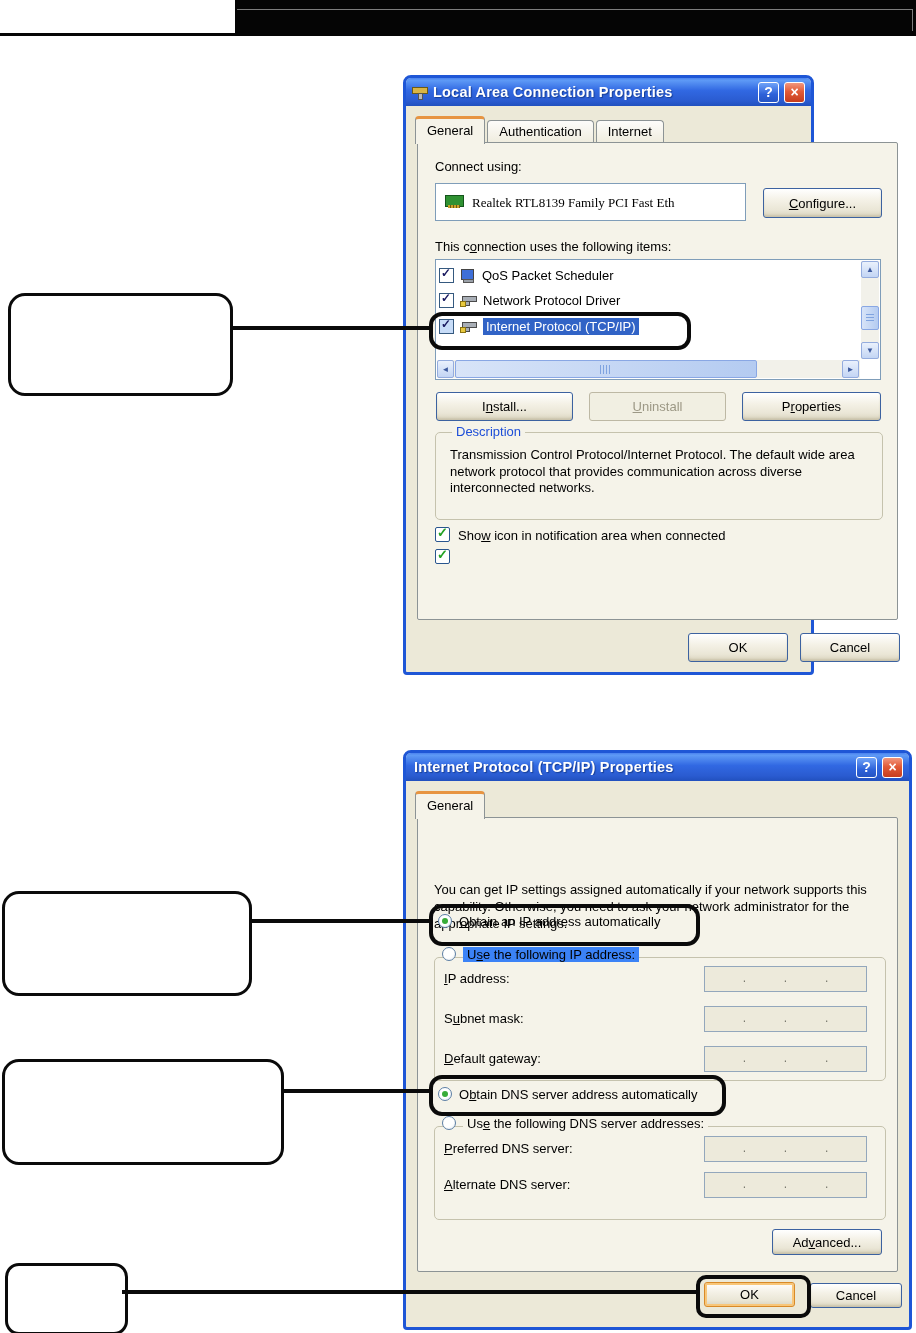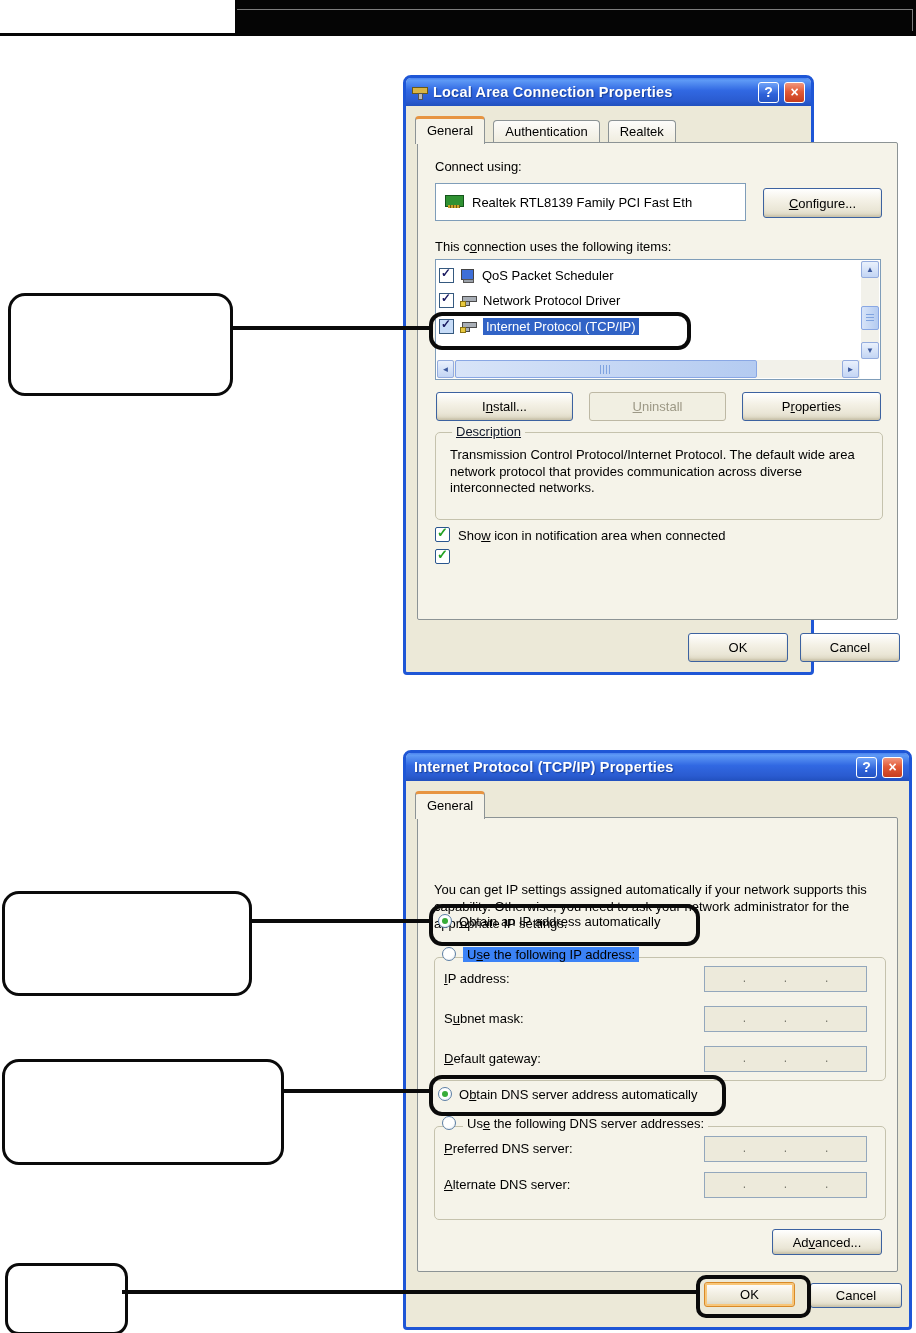--- a/index.html
+++ b/index.html
@@ -21,40 +21,40 @@
   .title-text{color:#fff;font-weight:bold;font-size:14.5px;letter-spacing:.2px;
               text-shadow:1px 1px 1px #173E95;flex:1;white-space:nowrap;overflow:hidden;}
   .tb-btn{width:21px;height:21px;border-radius:3px;border:1px solid #fff;box-sizing:border-box;
           color:#fff;font-weight:bold;font-size:14px;line-height:18px;text-align:center;flex:0 0 auto;}
   .tb-help{background:linear-gradient(180deg,#6FA3F8,#2E62D9 60%,#2554C4);}
   .tb-close{background:linear-gradient(180deg,#F2977E,#E25B37 45%,#C63C1D);}
   .net-icon{width:16px;height:13px;position:relative;flex:0 0 auto;}
   .net-icon .bar{position:absolute;left:0;top:1px;width:14px;height:5px;background:#D9B545;border:1px solid #6B5A16;}
   .net-icon .stem{position:absolute;left:6px;top:7px;width:3px;height:5px;background:#B9B9B9;border:1px solid #555;}
 
-  .tabs{position:absolute;display:flex;align-items:flex-end;gap:8px;}
+  .tabs{position:absolute;display:flex;align-items:flex-end;gap:2px;}
   .tab{box-sizing:border-box;border:1px solid #8C9395;border-bottom:none;border-radius:4px 4px 0 0;
        background:linear-gradient(180deg,#FDFCFA,#EFECDE);font-size:13px;padding:3px 11px 4px;height:23px;}
   .tab.active{background:#F5F3E9;border-top:3px solid #E79441;height:28px;padding-top:4px;
               position:relative;z-index:5;margin-bottom:-1px;}
   .tabpage{position:absolute;background:#F5F3E9;border:1px solid #8C9395;box-sizing:border-box;
            border-radius:0 2px 2px 2px;}
 
   .label{position:absolute;font-size:13px;white-space:nowrap;}
   .textbox{position:absolute;background:#fff;border:1px solid #7F9DB9;box-sizing:border-box;}
 
   .xp-btn{position:absolute;box-sizing:border-box;border:1px solid #3C62A0;border-radius:3px;
           background:linear-gradient(180deg,#FFFFFF,#F4F1E6 40%,#EAE6D6 75%,#D9D3BE);
           font-size:13px;display:flex;align-items:center;justify-content:center;
           box-shadow:inset 0 -2px 2px rgba(160,150,120,.28);}
   .xp-btn.disabled{color:#9C9885;border-color:#BDB8A4;background:#F1EFE2;box-shadow:none;}
   .xp-btn.focused{border:1px solid #D88A28;box-shadow:inset 0 0 0 2px #F8C679;}
 
   .group{position:absolute;border:1px solid #C5C2AD;border-radius:5px;box-sizing:border-box;}
-  .group-caption{position:absolute;font-size:13px;color:#0f172a;background:#F5F3E9;padding:0 4px;white-space:nowrap;text-decoration:underline;}
+  .group-caption{position:absolute;font-size:13px;color:#1d4ed8;background:#F5F3E9;padding:0 4px;white-space:nowrap;}
   .desc-text{position:absolute;font-size:13px;line-height:16.5px;}
 
   .checkbox{position:absolute;width:15px;height:15px;background:#fff;border:1px solid #29558E;
             box-sizing:border-box;border-radius:2px;}
   .checkbox .mark{position:absolute;left:1px;top:-3px;font-size:13px;font-weight:bold;color:#23A123;}
   .lcheck{width:15px;height:15px;background:#fff;border:1px solid #35597F;box-sizing:border-box;
           position:relative;flex:0 0 auto;}
   .lcheck .mark{position:absolute;left:1px;top:-3px;font-size:12px;font-weight:bold;color:#17175E;}
   .lcheck.selbg{background:#C7DCF8;}
 
@@ -119,33 +119,33 @@
           <span class="stem"></span>
         </span>
       <span class="title-text">Local Area Connection Properties</span>
       <span class="tb-btn tb-help">?</span>
       <span class="tb-btn tb-close">×</span>
     </div>
 
     <div class="tabs" style="left:9px;top:37px;height:28px;">
       <span class="tab active">General</span>
       <span class="tab">Authentication</span>
-      <span class="tab">Realtek</span>
+      <span class="tab">Internet</span>
     </div>
 
     <div class="tabpage" style="left:11px;top:64px;width:481px;height:478px;">
 
       <span class="label" style="left:17px;top:16px;">Connect using:</span>
 
       <div class="textbox" style="left:17px;top:40px;width:311px;height:38px;">
         <span class="icon-nic">
             <span class="card"></span>
             <span class="pins"></span>
           </span>
-        <span class="label" style="left:36px;top:11px;right:2px;overflow:hidden;">Realtek RTL8139 Family PCI Fast Eth</span>
+        <span class="label" style="left:36px;top:11px;right:2px;overflow:hidden;font-family:Liberation Serif, serif;">Realtek RTL8139 Family PCI Fast Eth</span>
       </div>
       <div class="xp-btn" style="left:345px;top:45px;width:119px;height:30px;"><u>C</u>onfigure...</div>
 
       <span class="label" style="left:17px;top:96px;">This c<u>o</u>nnection uses the following items:</span>
 
       <div class="listbox" style="left:17px;top:116px;width:446px;height:121px;">
 
         <div class="lrow" style="top:3px;">
           <span class="lcheck">
               <span class="mark">✓</span>

